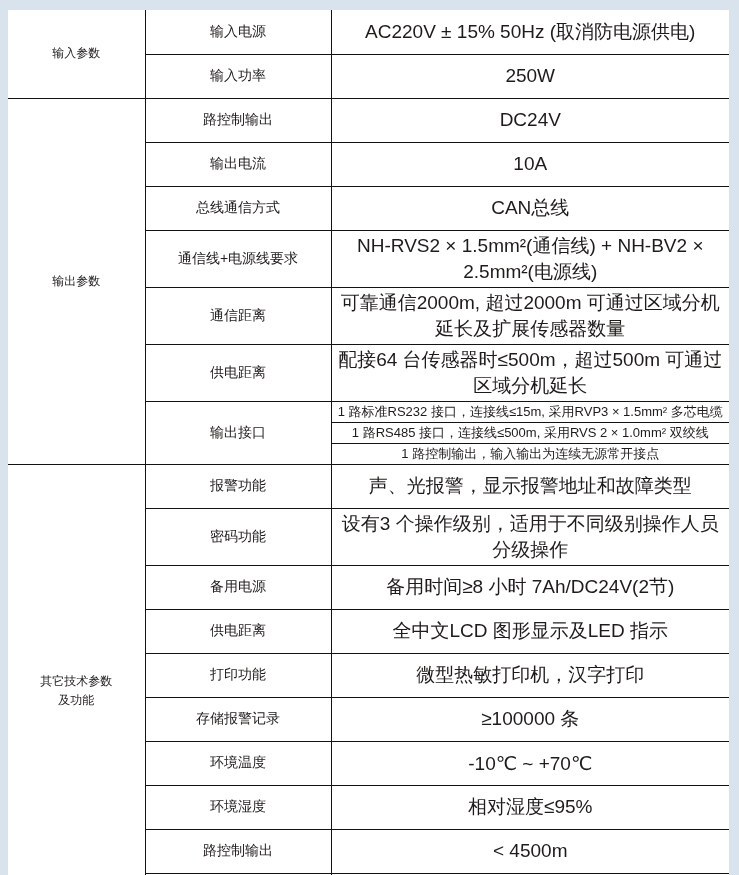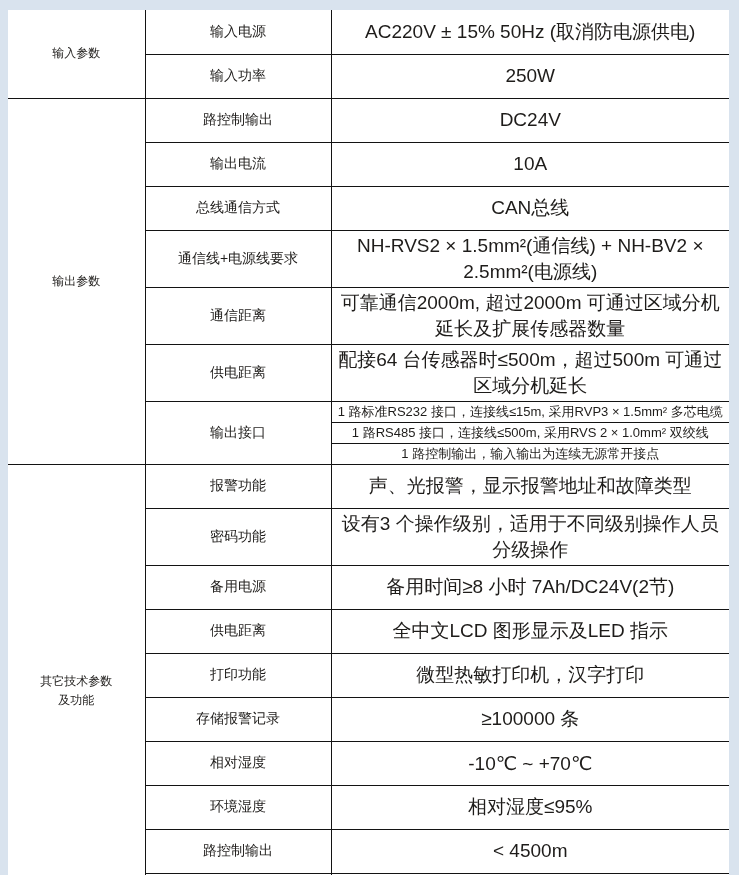--- a/index.html
+++ b/index.html
@@ -136,21 +136,21 @@
           </tr>
           <tr class="row-normal">
             <td rowspan="1" class="label-cell">打印功能</td>
             <td class="value-cell">微型热敏打印机，汉字打印</td>
           </tr>
           <tr class="row-normal">
             <td rowspan="1" class="label-cell">存储报警记录</td>
             <td class="value-cell">≥100000 条</td>
           </tr>
           <tr class="row-normal">
-            <td rowspan="1" class="label-cell">相对湿度</td>
+            <td rowspan="1" class="label-cell">环境温度</td>
             <td class="value-cell">-10℃ ~ +70℃</td>
           </tr>
           <tr class="row-normal">
             <td rowspan="1" class="label-cell">环境湿度</td>
             <td class="value-cell">相对湿度≤95%</td>
           </tr>
           <tr class="row-normal">
             <td rowspan="1" class="label-cell">路控制输出</td>
             <td class="value-cell">&lt; 4500m</td>
           </tr>

